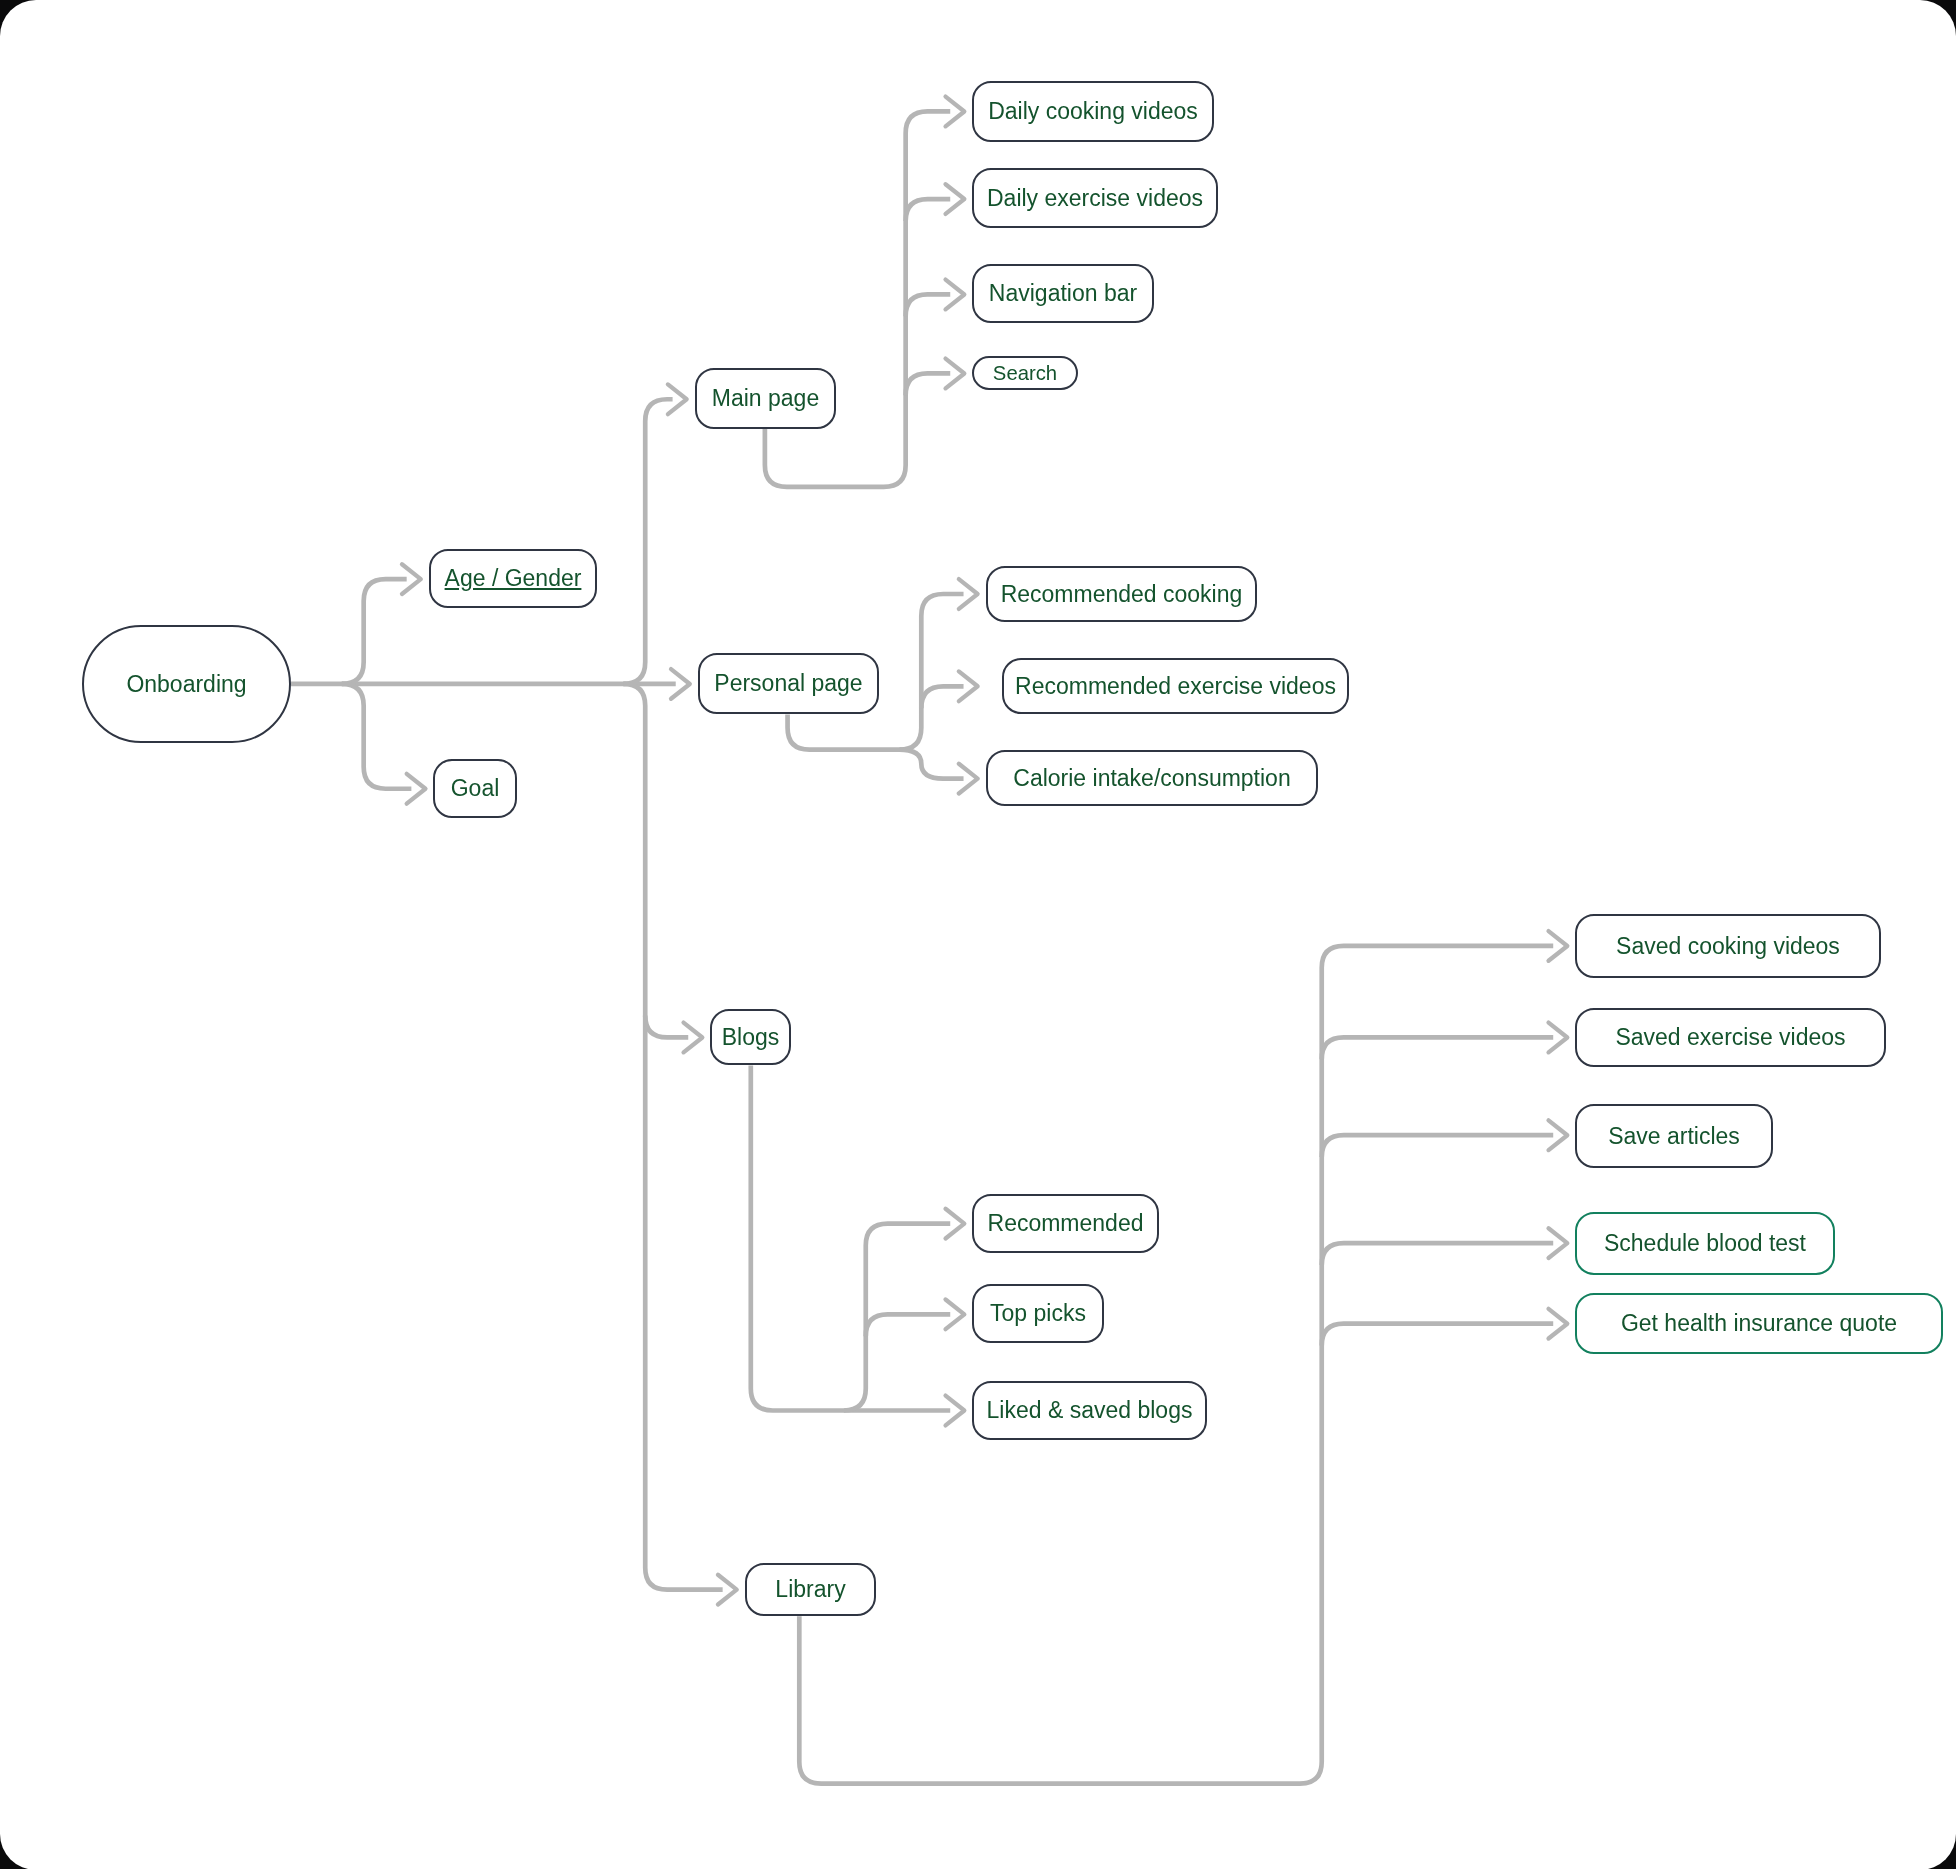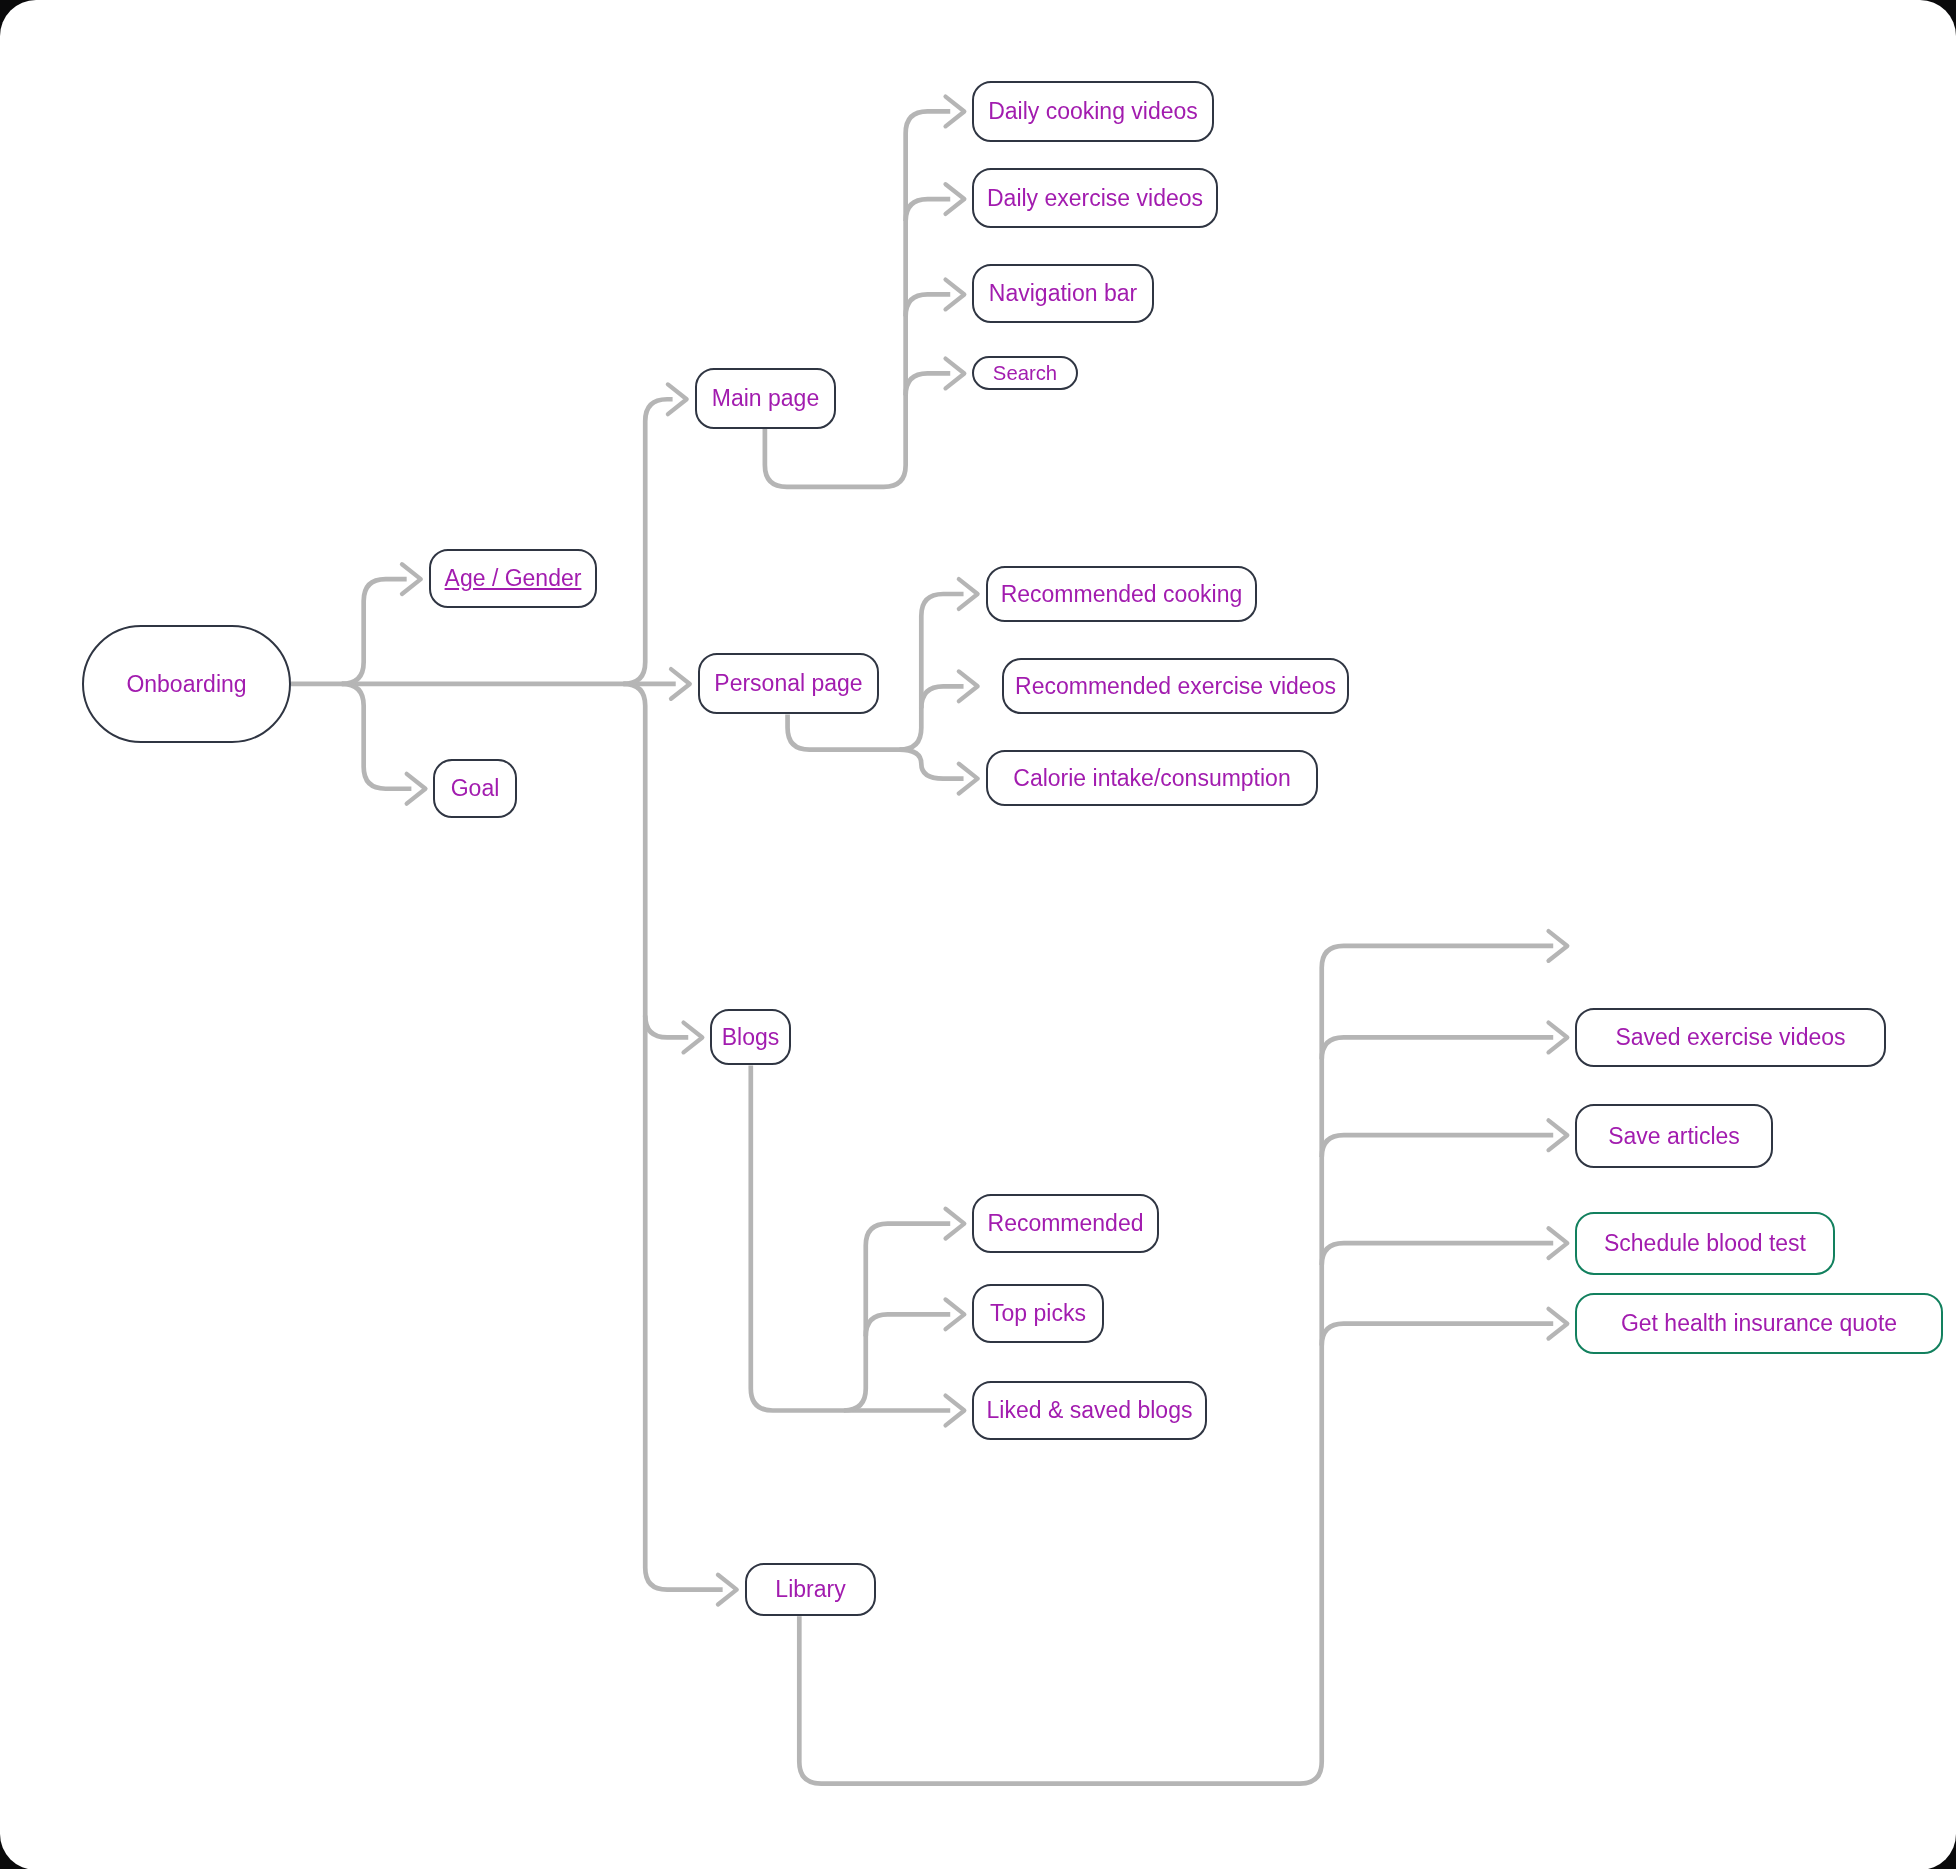--- a/index.html
+++ b/index.html
@@ -34,21 +34,21 @@
   }
   .node {
     position: absolute;
     display: flex;
     align-items: center;
     justify-content: center;
     box-sizing: border-box;
     background: #ffffff;
     border: 2.3px solid #2f3542;
     border-radius: 19px;
-    color: #a21caf;
+    color: #14532d;
     font-size: 23px;
     white-space: nowrap;
     line-height: 1;
   }
   .node.stadium { border-radius: 59px; }
   .node.pill    { border-radius: 23.5px; }
   .node.green   { border-color: #12805e; }
 </style>
 </head>
 <body>
@@ -121,19 +121,20 @@
   <div class="node" style="left:986px; top:566px;  width:271px; height:56px;">Recommended cooking</div>
   <div class="node" style="left:986px; top:658px;  width:347px; height:56px;margin-left:16px;">Recommended exercise videos</div>
   <div class="node" style="left:986px; top:750px;  width:332px; height:56px;">Calorie intake/consumption</div>
 
   <div class="node" style="left:710px;  top:1009px; width:81px; height:56px;">Blogs</div>
   <div class="node" style="left:972px; top:1194px; width:187px; height:59px;">Recommended</div>
   <div class="node" style="left:972px; top:1284px; width:132px; height:59px;">Top picks</div>
   <div class="node" style="left:972px; top:1381px; width:235px; height:59px;">Liked &amp; saved blogs</div>
 
   <div class="node" style="left:745px;  top:1563px; width:131px; height:53px;">Library</div>
+  <div class="node" style="left:1575px; top:914px; width:306px; height:64px;">Saved cooking videos</div>
   <div class="node" style="left:1575px; top:1008px; width:311px; height:59px;">Saved exercise videos</div>
   <div class="node" style="left:1575px; top:1104px; width:198px; height:64px;">Save articles</div>
   <div class="node green" style="left:1575px; top:1212px; width:260px; height:63px;">Schedule blood test</div>
   <div class="node green" style="left:1575px; top:1293px; width:368px; height:61px;">Get health insurance quote</div>
 
 </div>
 
 
 </body></html>

